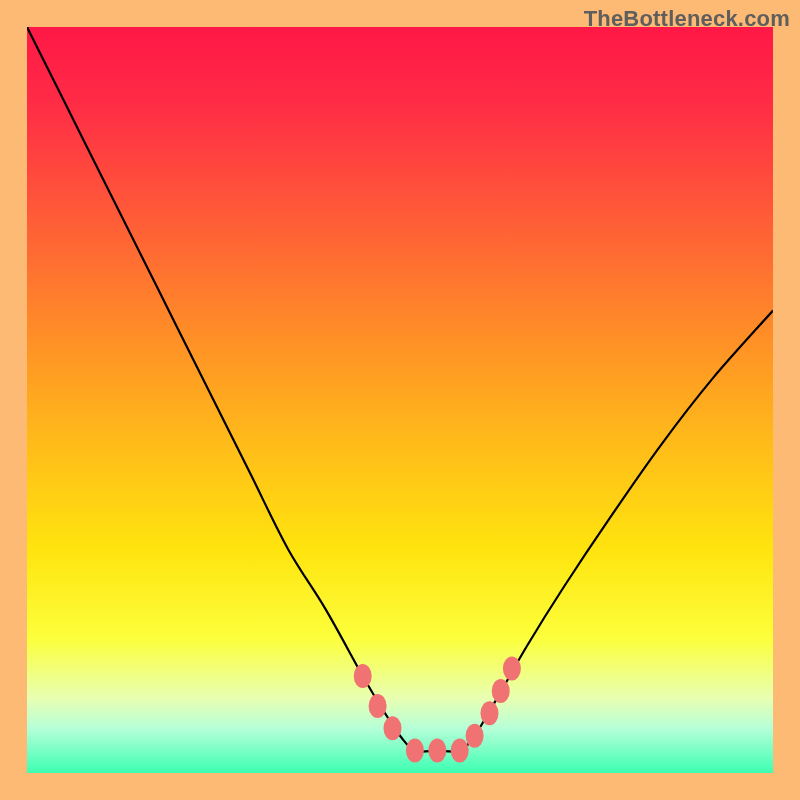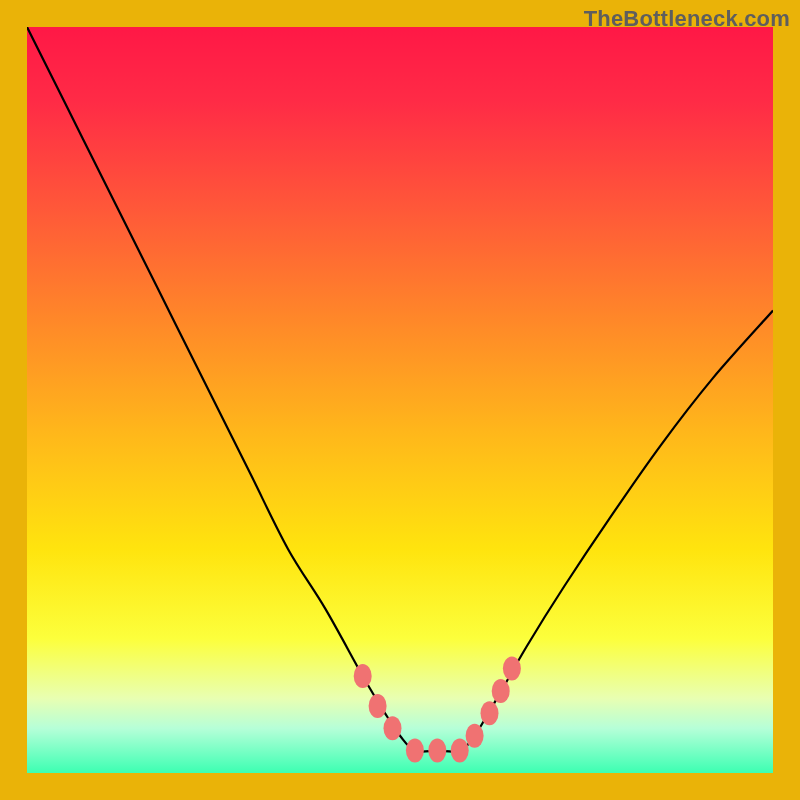--- a/index.html
+++ b/index.html
@@ -6,21 +6,21 @@
     margin: 0;
     padding: 0;
     width: 800px;
     height: 800px;
     overflow: hidden;
     background: #000;
   }
   .frame {
     position: absolute;
     inset: 0;
-    background: #eab308;
+    background: #fdba74;
   }
   .plot-area {
     position: absolute;
     left: 27px;
     top: 27px;
     width: 746px;
     height: 746px;
     overflow: hidden;
   }
   .gradient {

